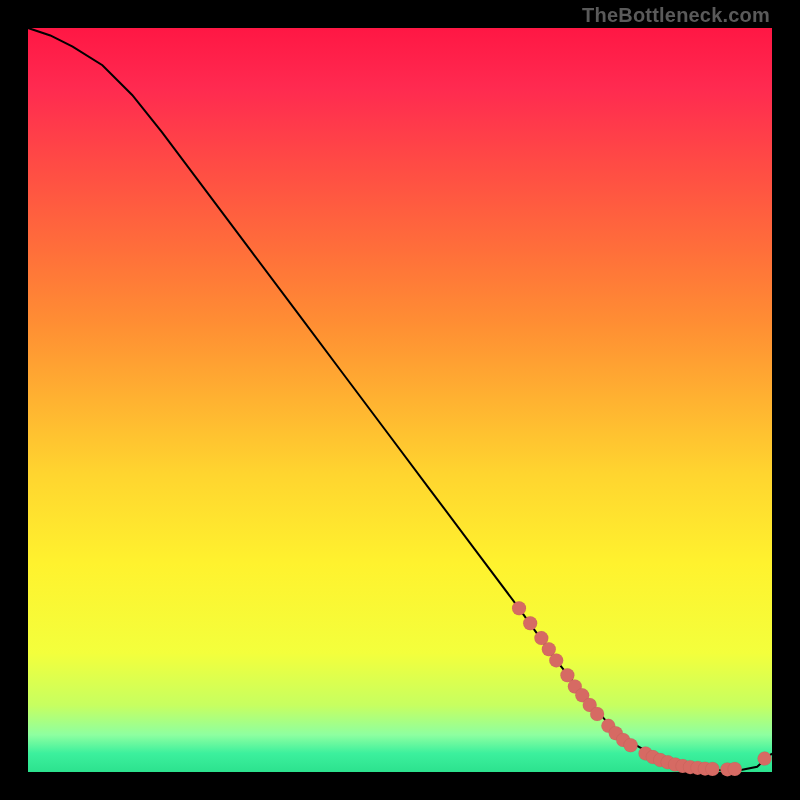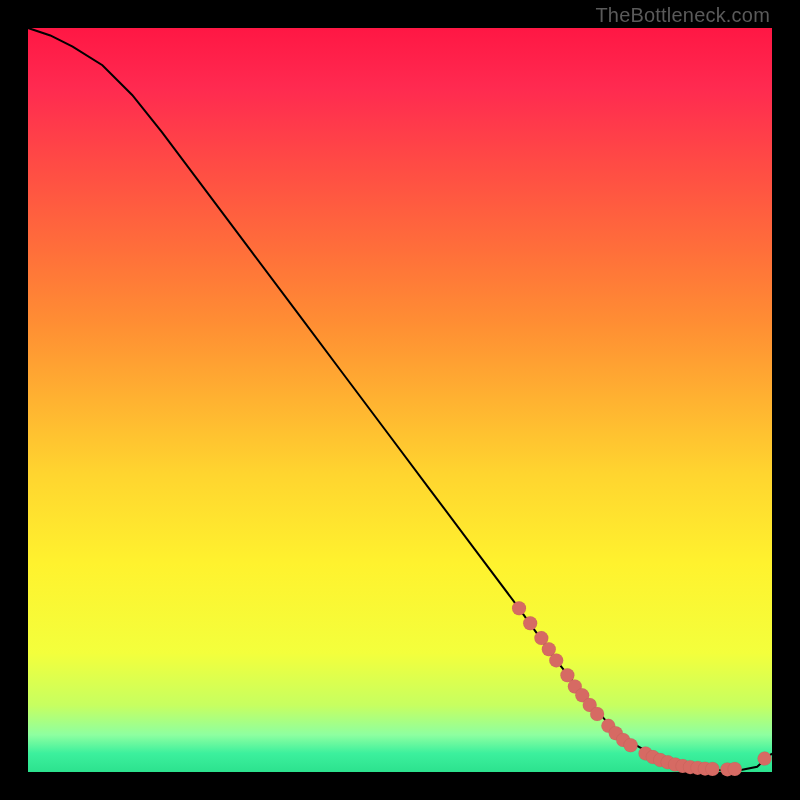--- a/index.html
+++ b/index.html
@@ -41,21 +41,21 @@
       #2ce28e 100%
     );
   }
   .watermark {
     position: absolute;
     top: 4px;
     right: 30px;
     color: #5a5a5a;
     font-size: 20px;
     letter-spacing: 0.2px;
-    font-weight: 400;
+    font-weight: 700;
     text-align: center;
   }
   svg.curve {
     position: absolute;
     left: 0;
     top: 0;
     width: 744px;
     height: 744px;
     overflow: visible;
   }

